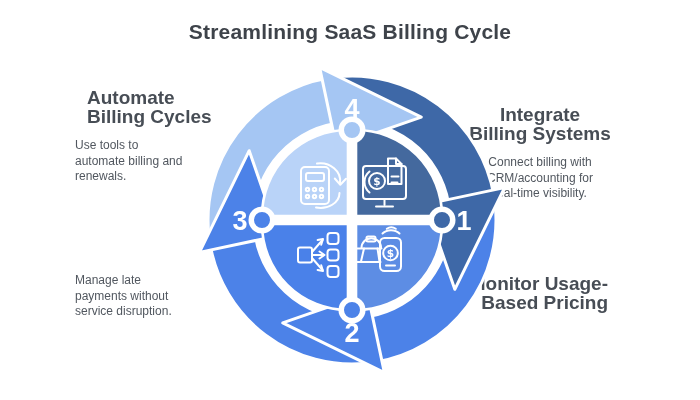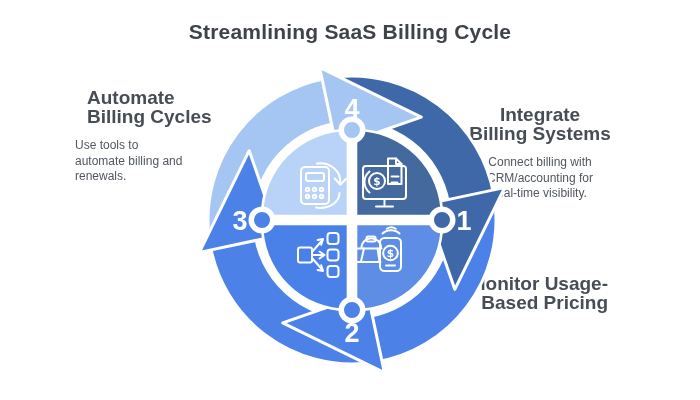--- a/index.html
+++ b/index.html
@@ -56,20 +56,23 @@
 
   <div class="label tr">
     <h2>Integrate
 Billing Systems</h2>
     <p>Connect billing with
 CRM/accounting for
 real-time visibility.</p>
   </div>
 
   <div class="label bl">
+    <p>Manage late
+payments without
+service disruption.</p>
   </div>
 
   <div class="label br">
     <h2>Monitor Usage-
 Based Pricing</h2>
   </div>
 
   <svg class="diagram" width="700" height="400" viewBox="0 0 700 400">
 
     <path class="seg" d="M208.8,235.0 A144,144 0 0 1 327.0,78.2 L335.0,123.5 A98,98 0 0 0 254.5,230.2 Z" fill="#a5c6f3"></path>

